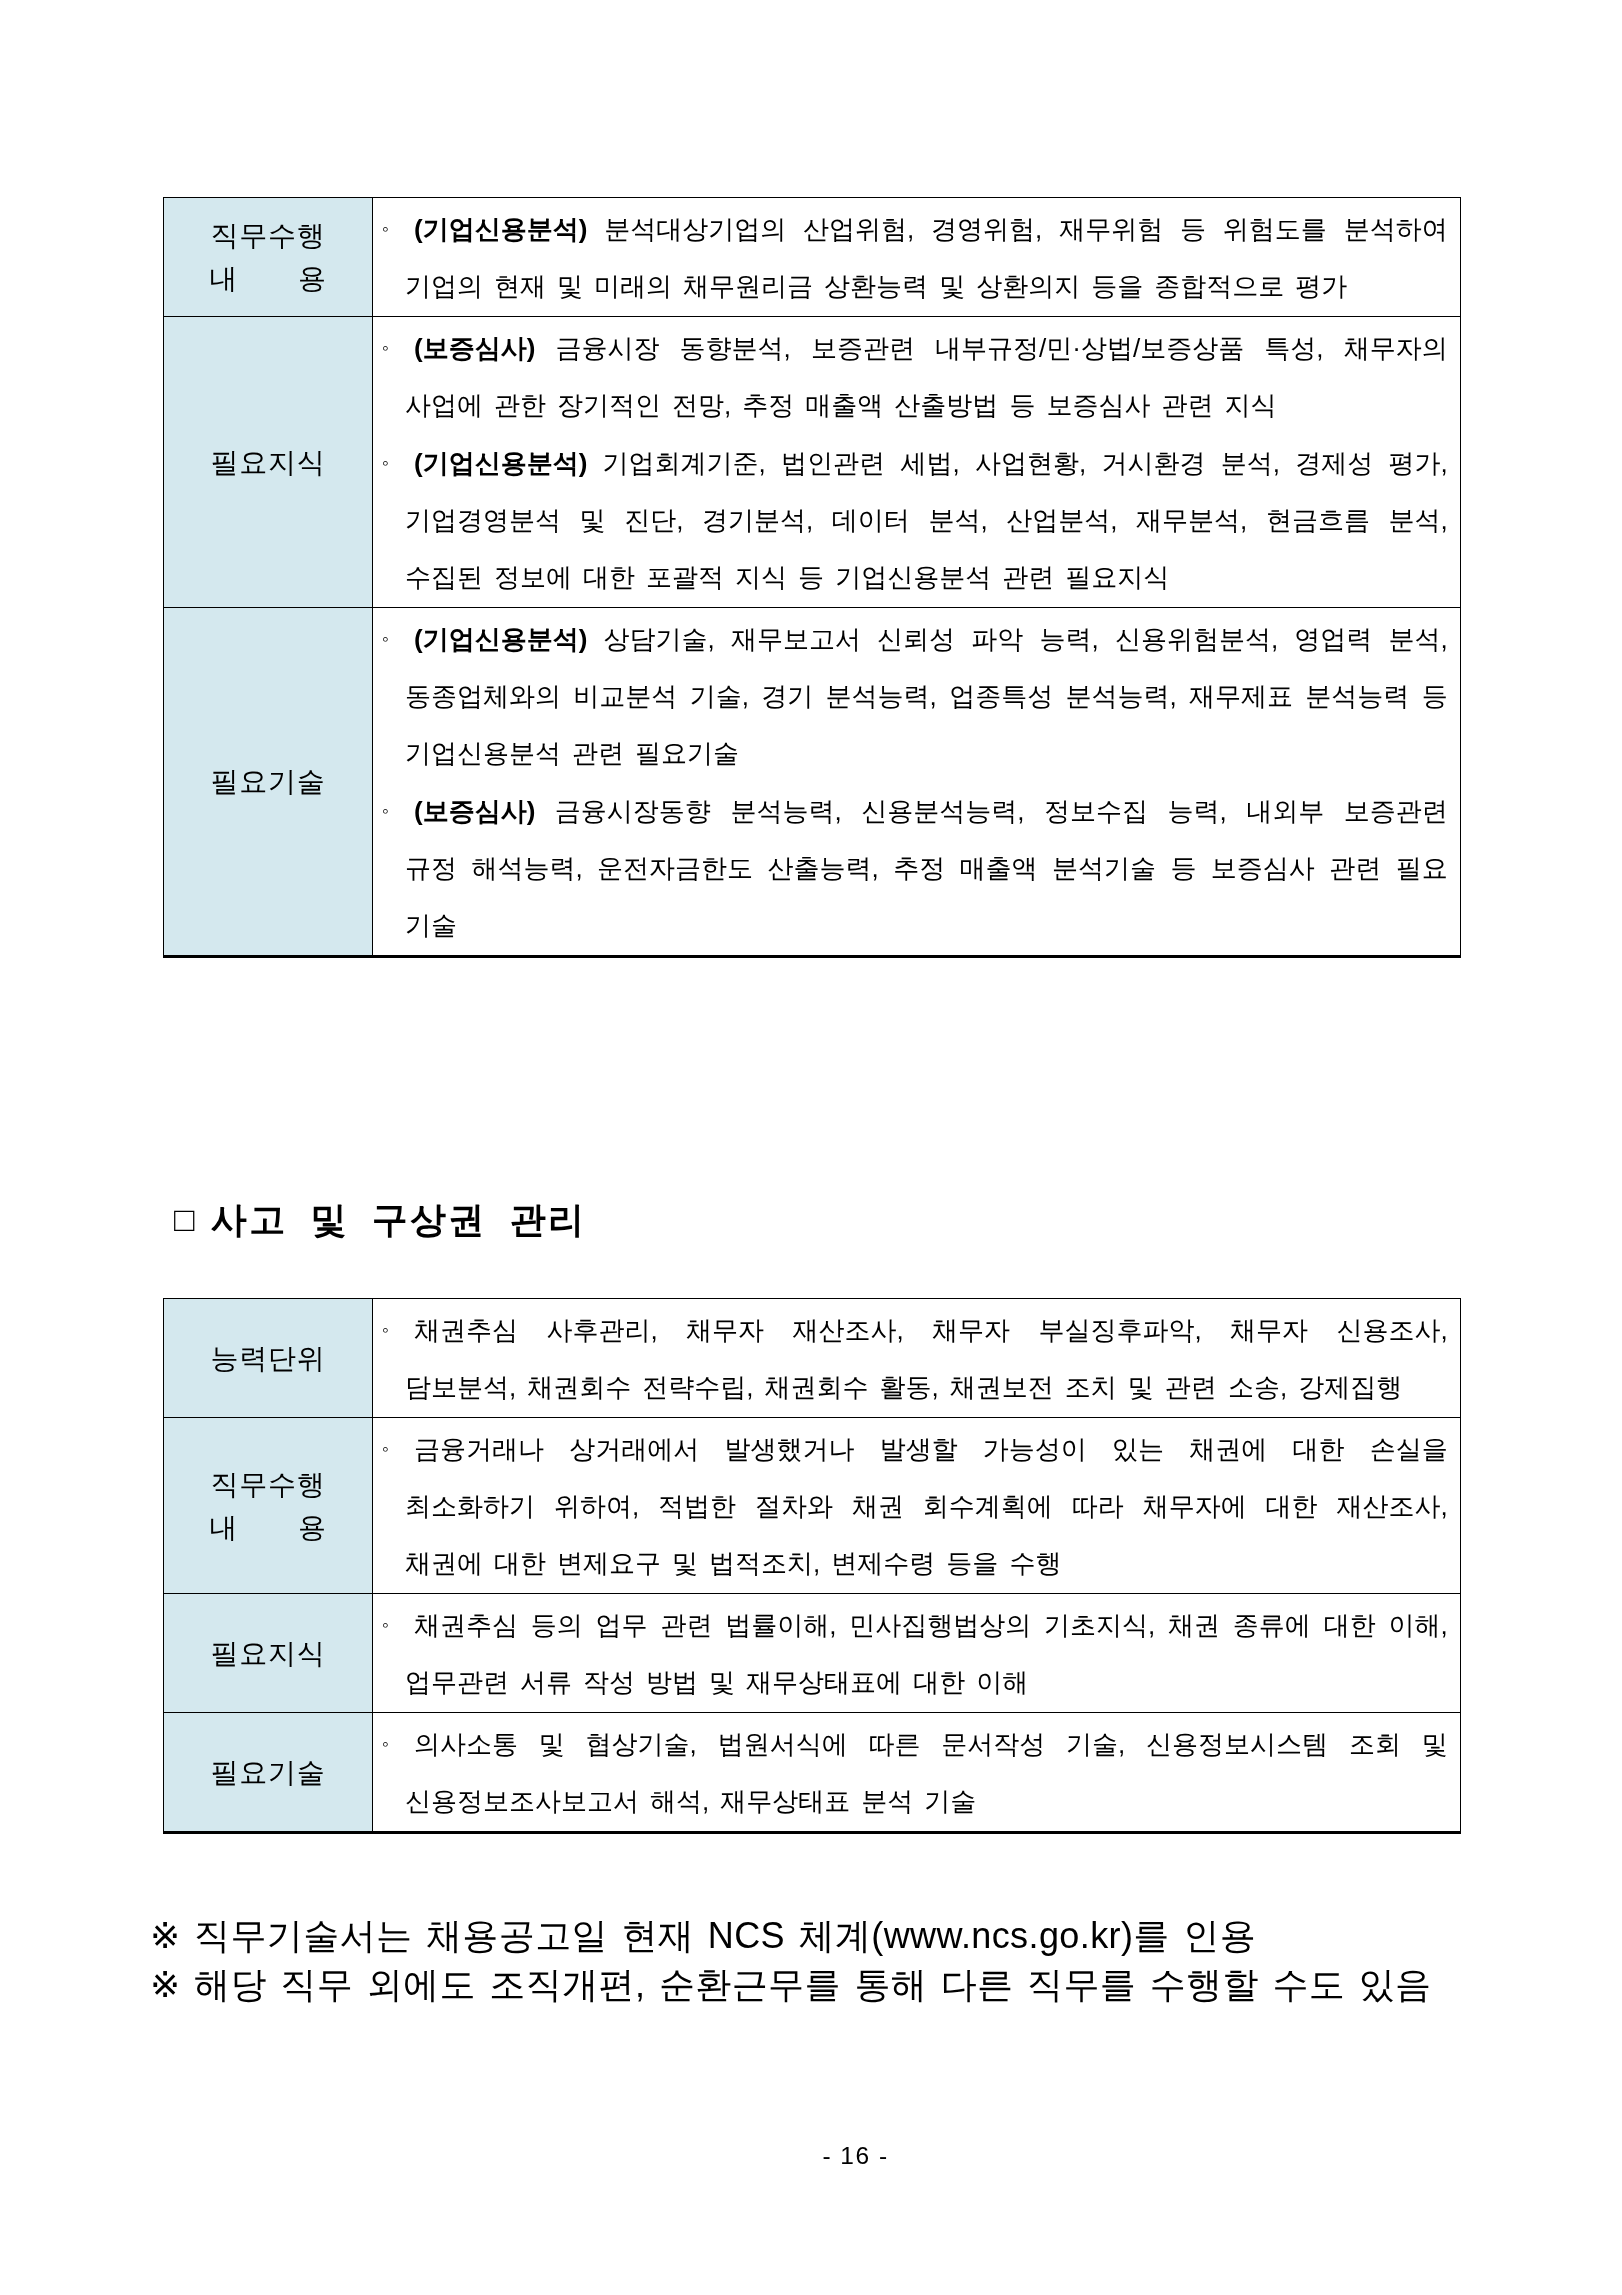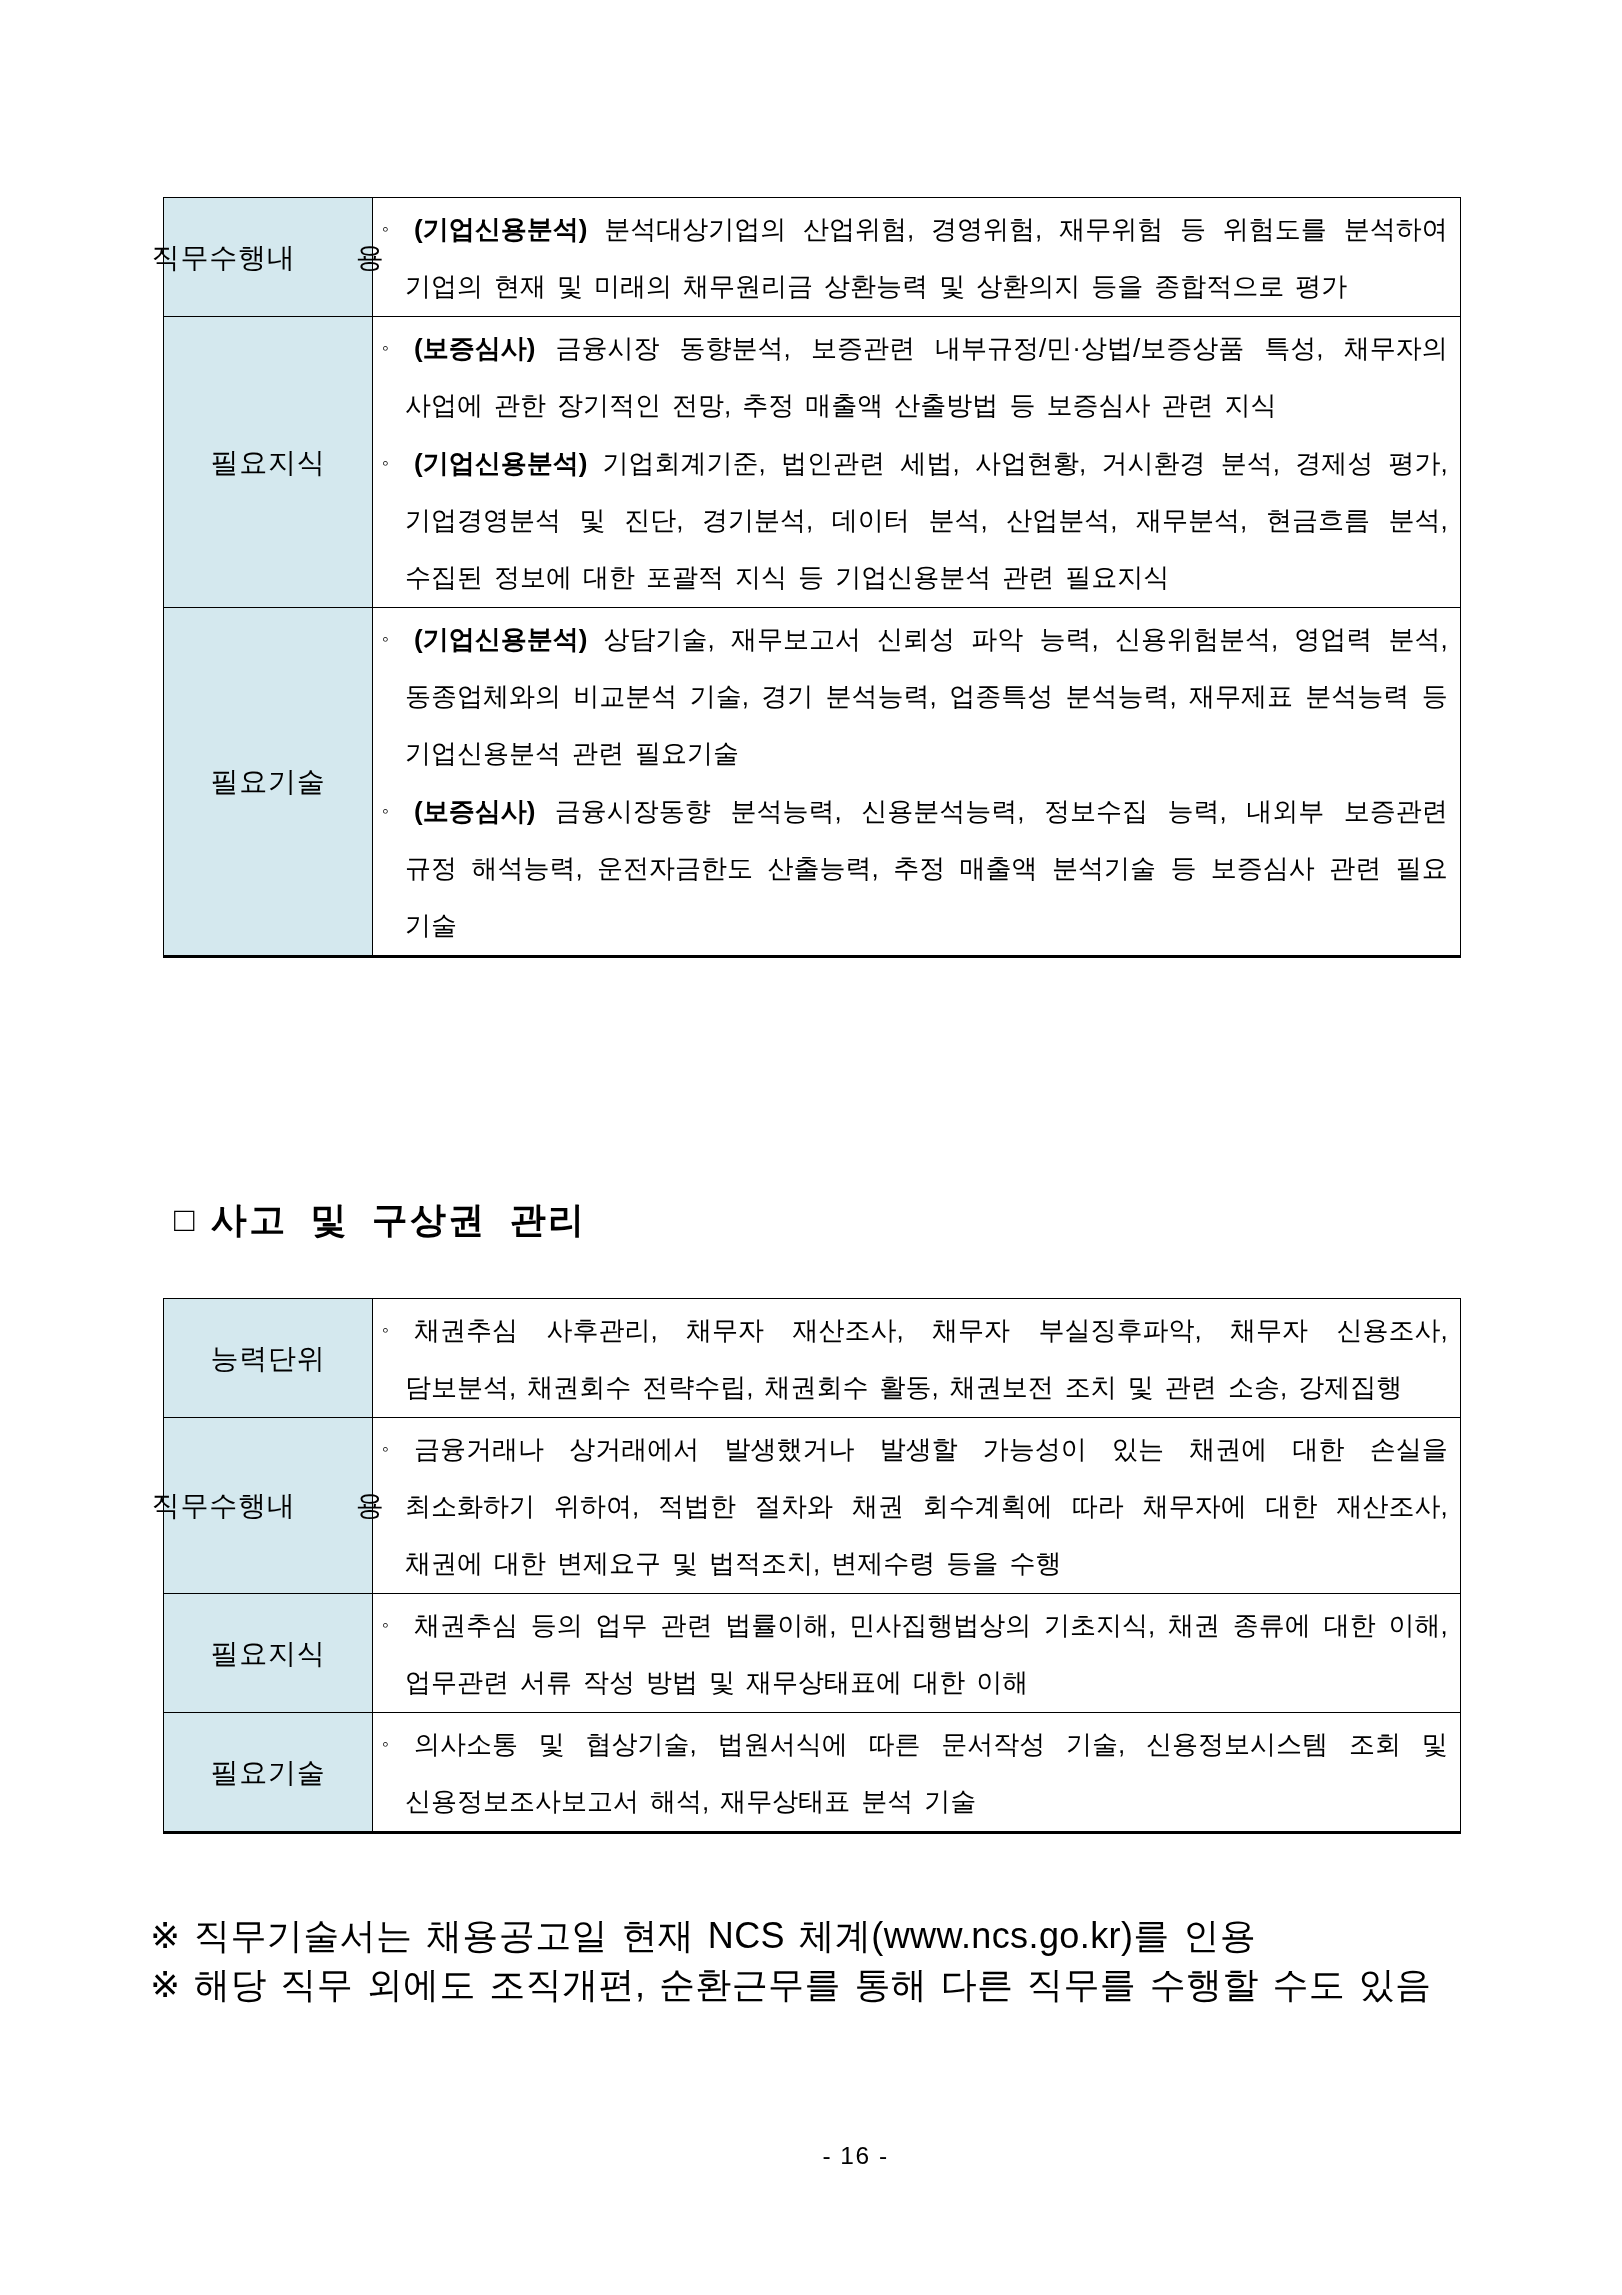--- a/index.html
+++ b/index.html
@@ -18,21 +18,21 @@
     border-bottom-width:3.8px;
     box-sizing:border-box;
   }
   #table1{top:197px;}
   #table2{top:1298px;}
   .trow{display:flex;align-items:stretch;}
   .trow + .trow{border-top:1.5px solid var(--border);}
   .tlabel{
     width:208px;flex:0 0 208px;background:var(--label-bg);
     border-right:1.5px solid var(--border);
-    display:flex;flex-direction:row;align-items:center;justify-content:center;
+    display:flex;flex-direction:column;align-items:center;justify-content:center;
     font-size:28px;letter-spacing:0.8px;line-height:43px;text-align:right;
   }
   .labline{white-space:pre;}
   .tcontent{
     flex:1 1 auto;min-width:0;
     padding:1.5px 12.3px 1.5px 0;
     font-size:26px;line-height:57px;
   }
   .bullet{
     margin:0;

